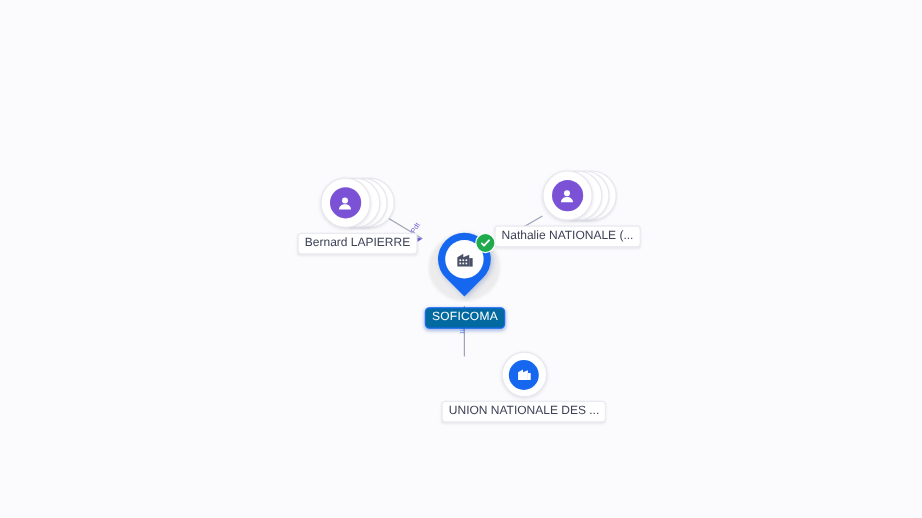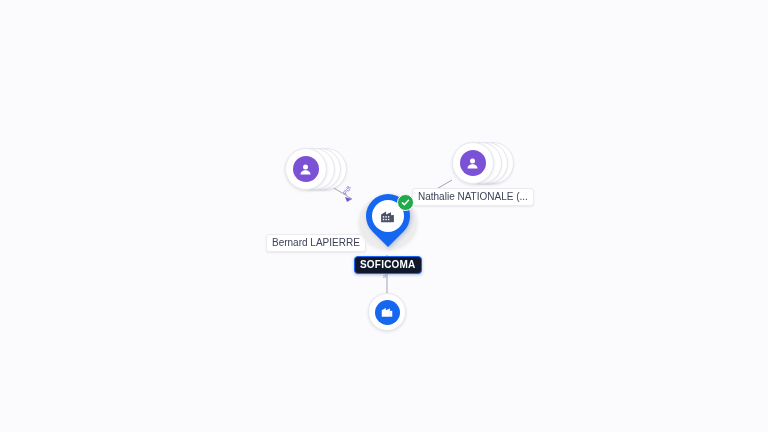--- a/index.html
+++ b/index.html
@@ -170,25 +170,25 @@
     border: 1px solid #eaeaf1;
     border-radius: 3px;
     padding: 2px 5px 3px 5px;
     font-size: 10px;
     line-height: 11px;
     color: #3d4257;
     white-space: nowrap;
     box-shadow: 0 1px 2px rgba(40,40,80,0.09);
   }
   .node-label.selected {
-    background: #0f172a;
+    background: #0369a1;
     border-color: #1668f5;
     color: #ffffff;
     border-radius: 4px;
-    font-weight: bold;
+    font-weight: normal;
     letter-spacing: 0.2px;
     box-shadow: 0 1px 3px rgba(20,70,180,0.35);
   }
 
   
   .edge-label {
     position: absolute;
     font-size: 6px;
     line-height: 7px;
     white-space: nowrap;
@@ -215,21 +215,21 @@
 
     <path d="M 387 255 L 387 297" stroke="#9ea3b8" stroke-width="1" fill="none"></path>
   </svg>
 
   <div class="edge-label" style="left:345px; top:191px; transform: rotate(-58deg);">Pdt</div>
 
   <div class="edge-label" style="left:414px; top:191px; transform: rotate(55deg);">Cle</div>
 
   <div class="edge-label vertical" style="left:384px; top:256px; transform: rotate(90deg);">Gérant</div>
 
-  <div class="node" style="left:266px; top:148px;gap:40px;">
+  <div class="node" style="left:248px; top:148px;">
     <div class="person-stack">
       <div class="stack-card c3"></div>
       <div class="stack-card c2"></div>
       <div class="stack-card c1"></div>
       <div class="stack-front">
         <div class="avatar-circle">
           <svg width="15" height="15" viewBox="0 0 24 24" fill="#ffffff">
             <circle cx="12" cy="8" r="4"></circle>
             <path d="M4 20c0-4.4 3.6-7 8-7s8 2.6 8 7z"></path>
           </svg>
@@ -284,15 +284,16 @@
   <div class="node" style="left:368px; top:293px;">
     <div class="co-circle-wrap">
       <div class="co-circle-outer"></div>
       <div class="co-circle-inner">
         <svg width="14" height="14" viewBox="0 0 24 24" fill="#ffffff">
           <path d="M3 20V9l7-4v4l7-3v14z"></path>
           <rect x="17" y="10" width="4" height="10"></rect>
         </svg>
       </div>
     </div>
+    <div class="node-label" style="margin-top:3px;">UNION NATIONALE DES ...</div>
   </div>
 
 </div>
 
 </body></html>

